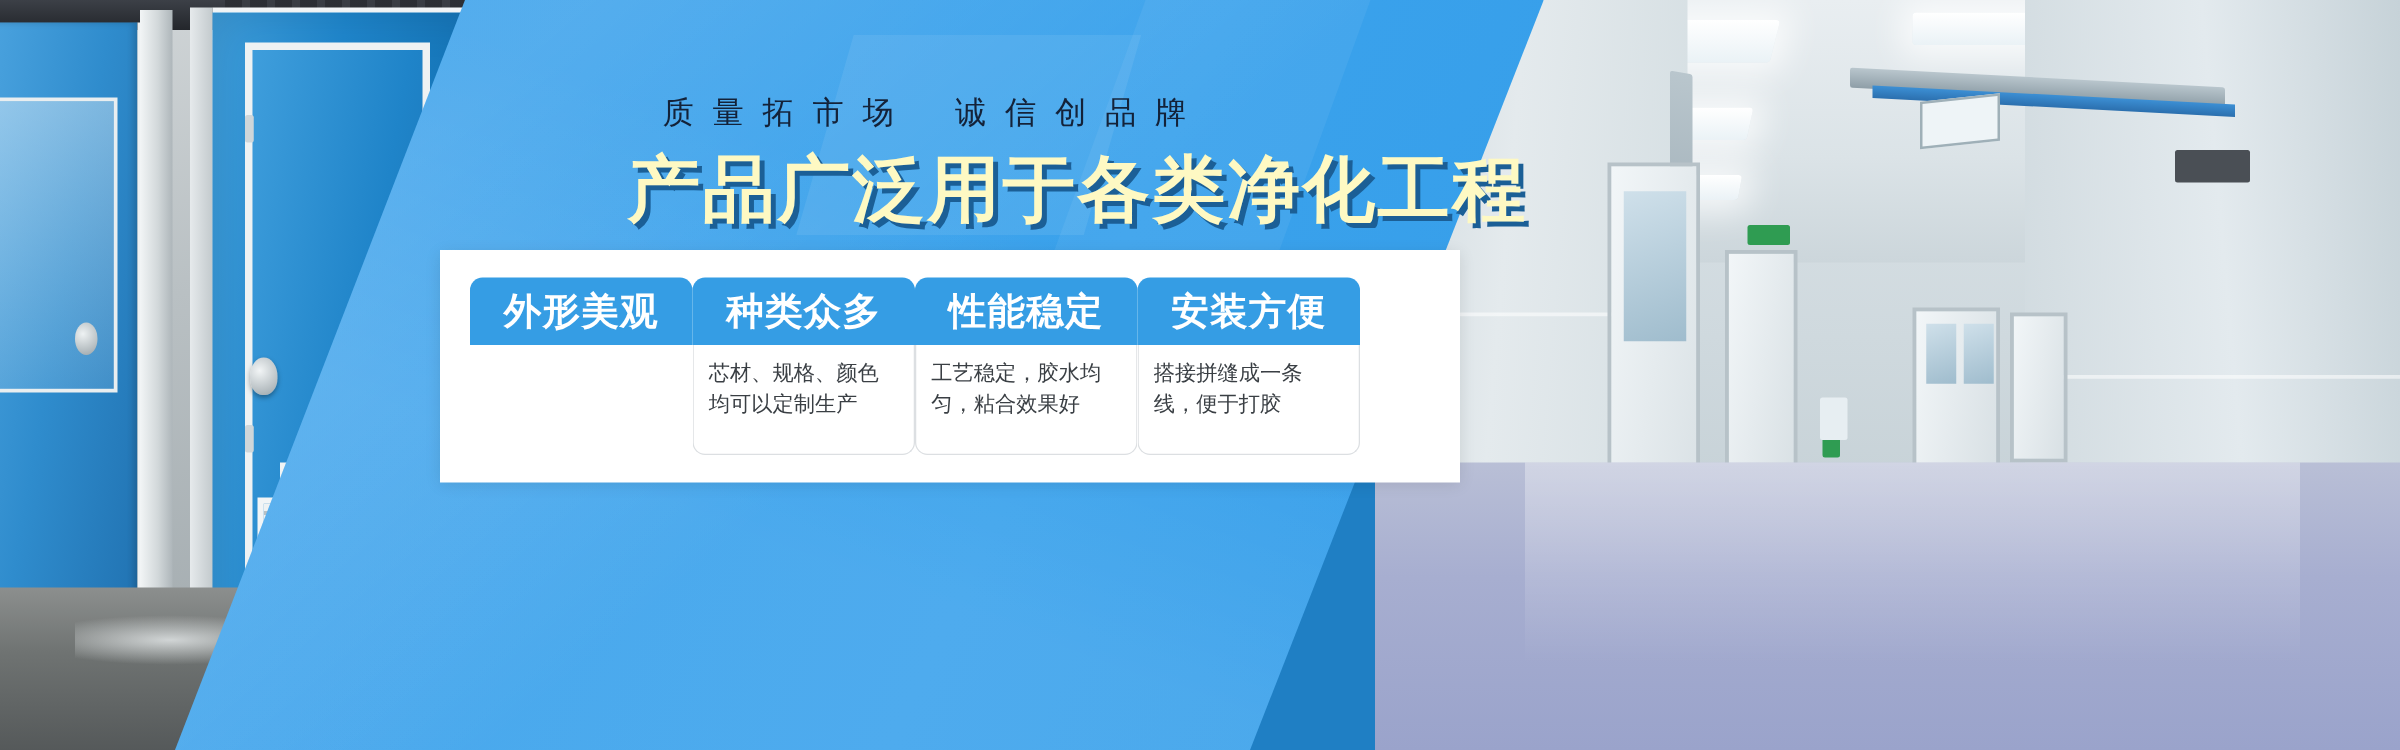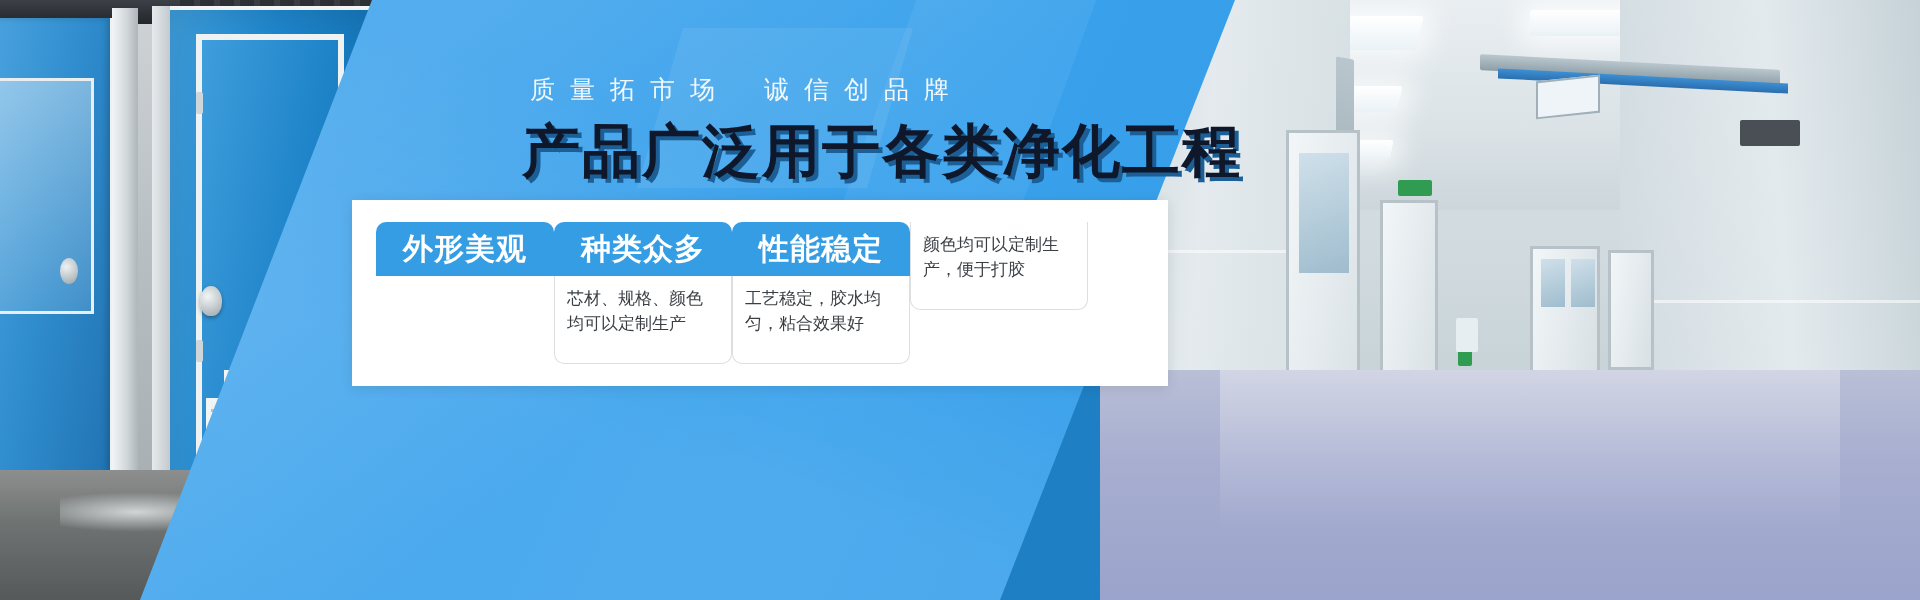--- a/index.html
+++ b/index.html
@@ -106,32 +106,31 @@
       linear-gradient(140deg,rgba(255,255,255,.16) 0 18%,rgba(255,255,255,0) 42%),
       linear-gradient(20deg,rgba(255,255,255,.10) 0 30%,rgba(255,255,255,0) 55%);
     clip-path:polygon(372px 0, 1235px 0, 1000px 600px, 140px 600px);
     pointer-events:none;
   }
   .ghost-shape{position:absolute;opacity:.16;background:#ffffff;pointer-events:none;}
 
   
   .subtitle{
     position:absolute;left:530px;top:73px;
-    font-size:25px;letter-spacing:15px;color:#ffffff;
+    font-size:25px;letter-spacing:15px;color:#0f172a;
     font-family:"Liberation Sans","DejaVu Sans",sans-serif;
     white-space:nowrap;opacity:.92;
   }
   .subtitle .gap{display:inline-block;width:34px;}
   .headline{
     position:absolute;left:502px;top:113px;
-    font-size:58px;font-weight:bold;color:#0f172a;letter-spacing:2px;
+    font-size:58px;font-weight:bold;color:#fef9c3;letter-spacing:2px;
     white-space:nowrap;
     text-shadow:4px 4px 0 #1b5f96;
     font-family:"Liberation Sans","DejaVu Sans",sans-serif;
-    margin-left:20px;
   }
 
   
   .cards-wrap{
     position:absolute;left:352px;top:200px;width:816px;height:186px;
     background:#ffffff;
     box-shadow:0 2px 12px rgba(0,0,0,.10);
   }
   .cards-row{display:flex;padding:22px 24px 0 24px;box-sizing:border-box;}
   .card{width:178px;display:flex;flex-direction:column;}
@@ -242,19 +241,20 @@
         <div class="card-head">种类众多</div>
         <div class="card-body">芯材、规格、颜色均可以定制生产</div>
       </div>
 
       <div class="card">
         <div class="card-head">性能稳定</div>
         <div class="card-body">工艺稳定，胶水均匀，粘合效果好</div>
       </div>
 
       <div class="card">
-        <div class="card-body">颜色均可以定制生产，便于打胶</div>
+        <div class="card-head">安装方便</div>
+        <div class="card-body">搭接拼缝成一条线，便于打胶</div>
       </div>
 
     </div>
   </div>
 
 </div>
 
 </body></html>

